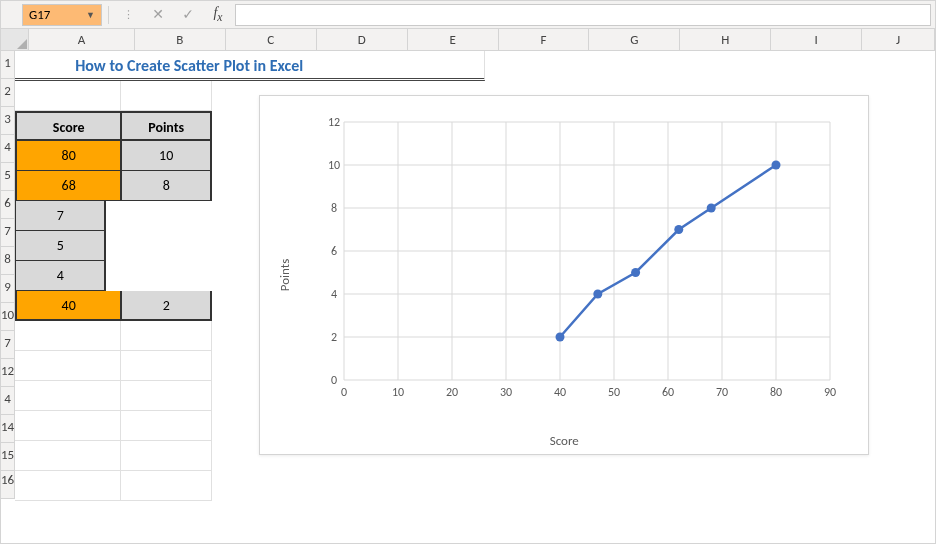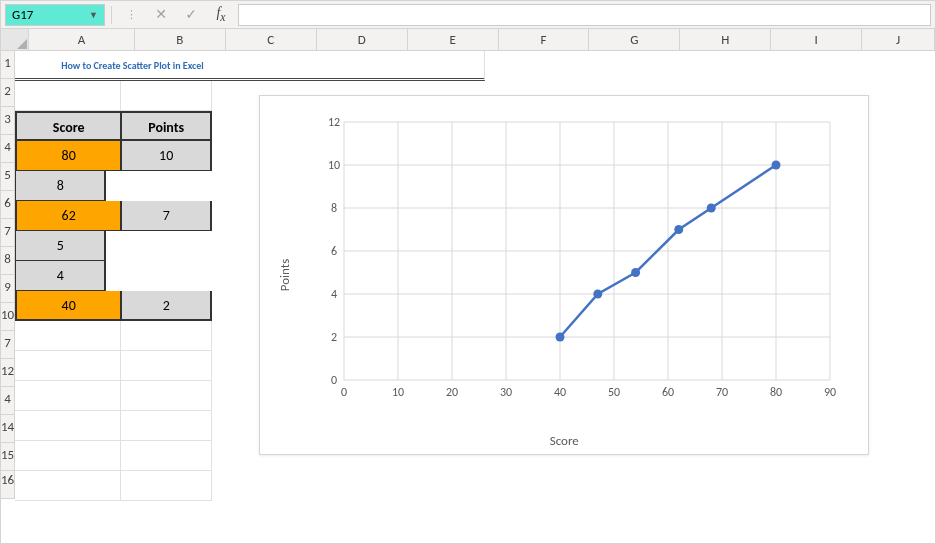--- a/index.html
+++ b/index.html
@@ -2,21 +2,21 @@
 <html><head>
   <meta charset="utf-8">
   <style>
     * { box-sizing: border-box; margin: 0; padding: 0; }
     body { font-family: Calibri, Arial, sans-serif; font-size: 14px; background: #fff; }
 
     .app { width: 936px; height: 544px; background: #fff; border: 1px solid #d4d4d4; overflow: hidden; position: relative; }
 
     
     .formula-bar { display: flex; align-items: center; height: 28px; border-bottom: 1px solid #d4d4d4; background: #f3f2f1; padding: 2px 4px; gap: 4px; }
-    .name-box { width: 100px; height: 22px; background: #5eead4; border: 1px solid #cacaca; display: flex; align-items: center; justify-content: space-between; padding: 0 6px; font-size: 13px; }
+    .name-box { width: 80px; height: 22px; background: #fdba74; border: 1px solid #cacaca; display: flex; align-items: center; justify-content: space-between; padding: 0 6px; font-size: 13px; margin-left: 17px; }
     .name-box .dropdown-arrow { font-size: 9px; color: #555; }
     .fb-divider { width: 1px; height: 18px; background: #d4d4d4; margin: 0 2px; }
     .fb-icon-btn { width: 26px; height: 22px; display: flex; align-items: center; justify-content: center; color: #a0a0a0; font-size: 14px; cursor: default; }
     .fb-icon-btn.dots { font-size: 11px; letter-spacing: -1px; }
     .fx-label { font-style: italic; font-family: 'Times New Roman', serif; font-size: 14px; color: #444; }
     .formula-input { flex: 1; height: 22px; background: #fff; border: 1px solid #cacaca; padding: 0 6px; font-size: 13px; }
 
     
     .grid-area { position: relative; height: calc(100% - 28px); overflow: hidden; }
 
@@ -33,21 +33,21 @@
     .cells { position: relative; flex: 1; }
     .cell-row { display: flex; height: 30px; }
     .cell { border-right: 1px solid #e0e0e0; border-bottom: 1px solid #e0e0e0; line-height: 30px; padding: 0 6px; text-align: center; font-size: 14px; }
 
     
     .w-A { width: 106px; } .w-B { width: 91px; } .w-C { width: 91px; }
     .w-D { width: 91px; } .w-E { width: 91px; } .w-F { width: 91px; }
     .w-G { width: 91px; } .w-H { width: 91px; } .w-I { width: 91px; } .w-J { width: 73px; }
 
     
-    .title-cell { color: #2e6db4; font-weight: 700; font-size: 10px; border-bottom: 3px double #444; text-align: left; padding-left: 46px; width: 470px; }
+    .title-cell { color: #2e6db4; font-weight: 700; font-size: 16px; border-bottom: 3px double #444; text-align: left; padding-left: 60px; width: 470px; }
 
     
     .hdr-score { background: #d9d9d9; font-weight: 700; border:2px solid #333; border-right:1px solid #333;}
     .hdr-points { background: #d9d9d9; font-weight: 700; border:2px solid #333; border-left:1px solid #333;}
     .col-score { background: #ffa500; border-left:2px solid #333; border-bottom:1px solid #333; border-right:1px solid #333;}
     .col-points { background: #d9d9d9; border-right:2px solid #333; border-bottom:1px solid #333; border-left:1px solid #333;}
     .last-row.col-score{border-bottom:2px solid #333;}
     .last-row.col-points{border-bottom:2px solid #333;}
 
     
@@ -134,24 +134,24 @@
         <div class="cell-row">
           <div class="cell w-A hdr-score">Score</div>
           <div class="cell w-B hdr-points">Points</div>
         </div>
 
         <div class="cell-row">
           <div class="cell w-A col-score">80</div>
           <div class="cell w-B col-points">10</div>
         </div>
         <div class="cell-row">
+          <div class="cell w-A col-score">68</div>
           <div class="cell w-B col-points">8</div>
         </div>
         <div class="cell-row">
-          <div class="cell w-A col-score">62</div>
           <div class="cell w-B col-points">7</div>
         </div>
         <div class="cell-row">
           <div class="cell w-B col-points">5</div>
         </div>
         <div class="cell-row">
           <div class="cell w-B col-points">4</div>
         </div>
         <div class="cell-row">
           <div class="cell w-A col-score last-row">40</div>

